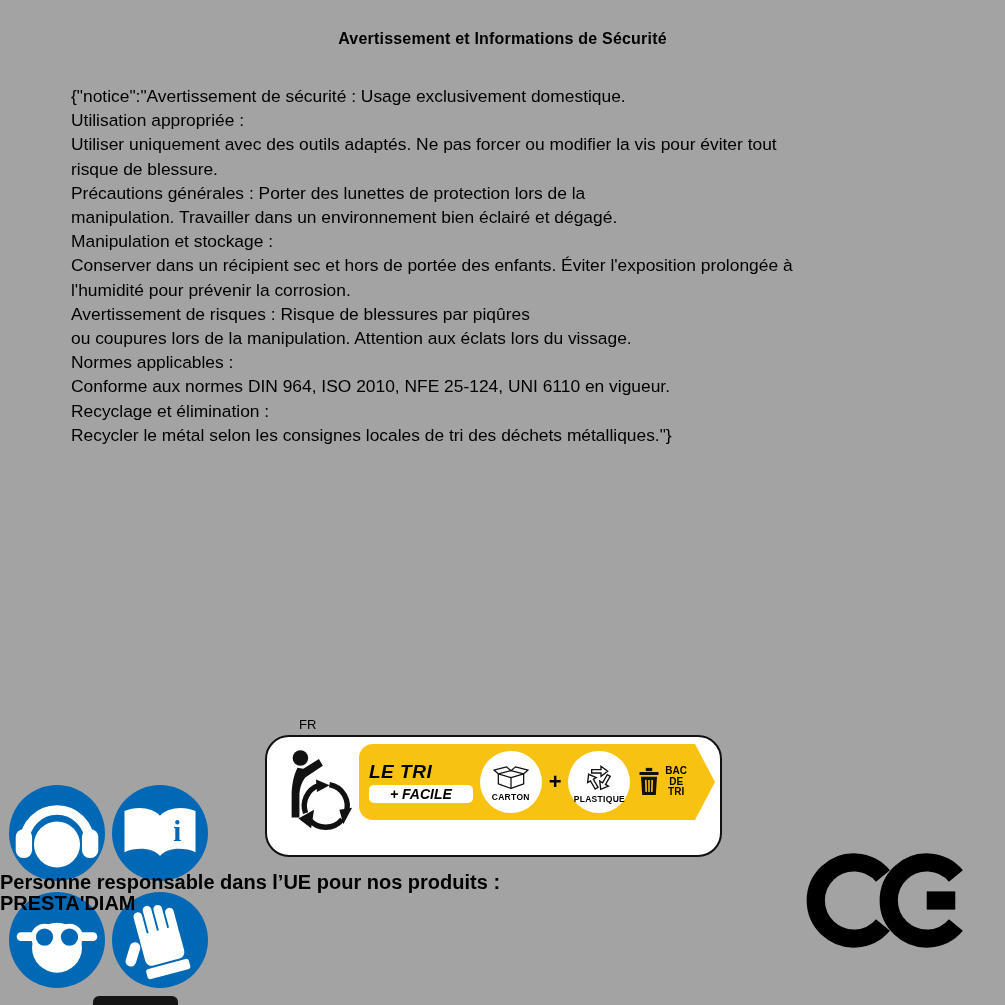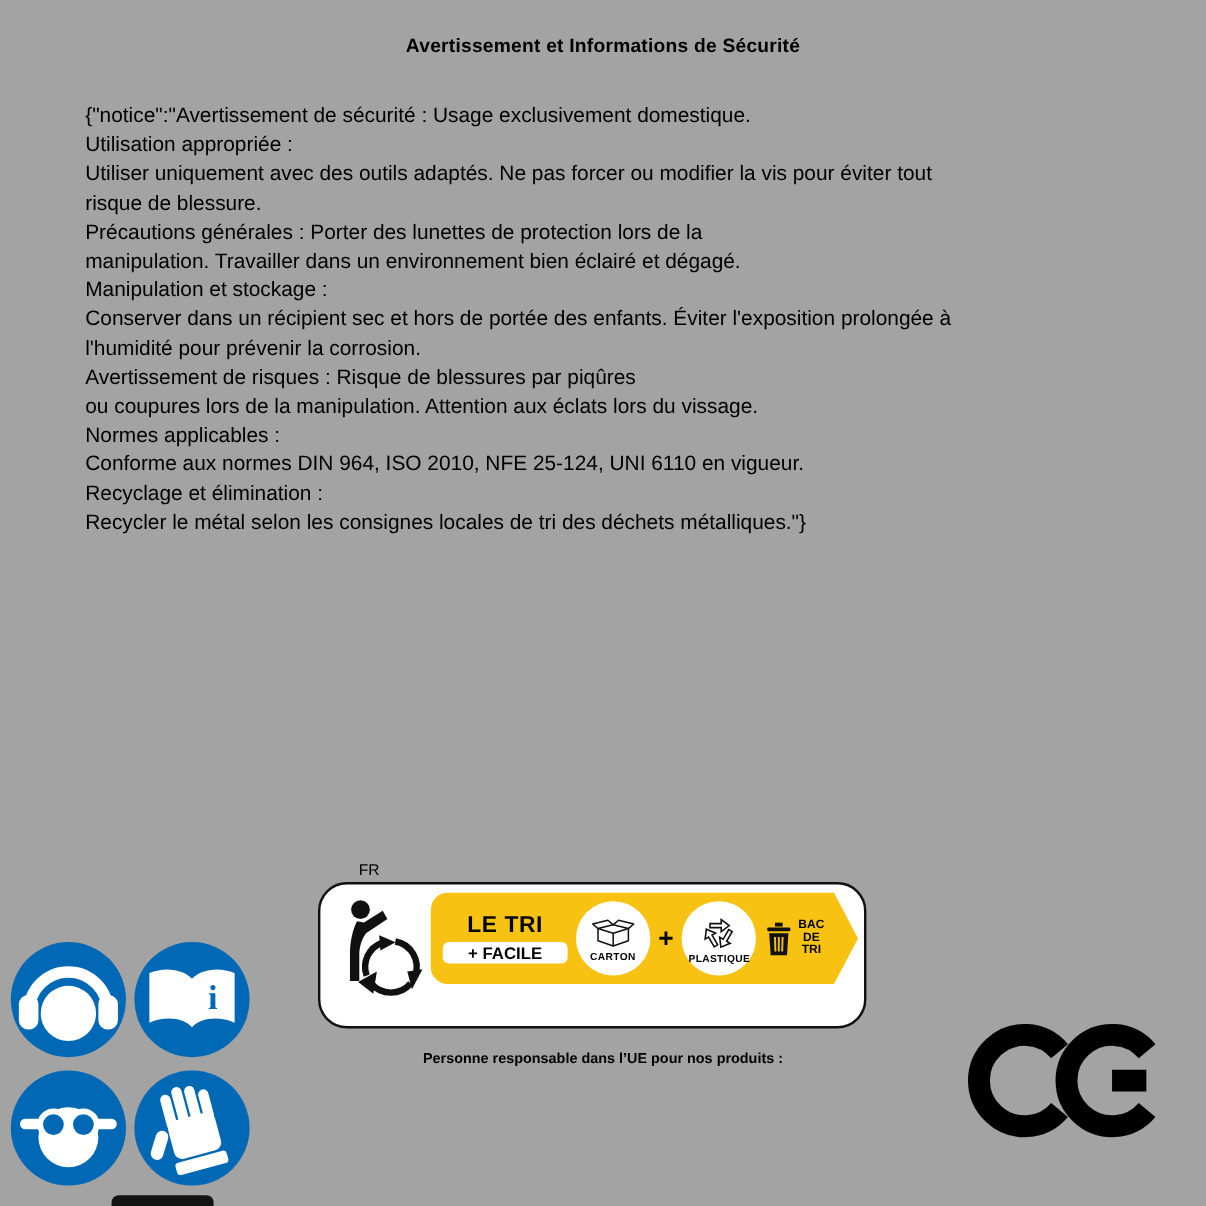--- a/index.html
+++ b/index.html
@@ -39,43 +39,43 @@
   .banner {
     position:absolute; left:92px; top:7px; width:336px; height:76px;
     background:var(--yellow); border-radius:14px 0 0 14px;
     display:flex; align-items:center; justify-content:space-between; padding:0 6px 0 10px;
   }
   .banner-point {
     position:absolute; left:428px; top:7px; width:0; height:0;
     border-top:38px solid transparent; border-bottom:38px solid transparent;
     border-left:20px solid var(--yellow);
   }
-  .letri { text-align:center; }
+  .letri { text-align:left;font-style:italic; }
   .letri-l1 { font-size:19px; font-weight:900; letter-spacing:.5px; }
   .letri-l2 { background:#fff; border-radius:5px; font-size:14px; font-weight:900;
               padding:1px 21px; margin-top:2px; display:inline-block; white-space:nowrap; }
   .mat { width:62px; height:62px; border-radius:50%; background:#fff;
          display:flex; flex-direction:column; align-items:center; justify-content:center; gap:1px; }
   .mat svg { display:block; }
   .mat-label { font-size:8.5px; font-weight:bold; letter-spacing:.3px; }
   .plus { font-size:22px; font-weight:900; }
-  .bac { display:flex; align-items:flex-end; gap:4px; padding-right:2px; }
+  .bac { display:flex; align-items:flex-start; gap:4px; padding-right:2px; }
   .bac svg { width:24px; height:31px; display:block; }
   .bac-text { font-size:10px; font-weight:900; line-height:10.5px; text-align:center; }
   .separez {
     position:absolute; left:92px; top:88px; width:356px; height:27px;
     background:var(--yellow); border-radius:4px 4px 18px 8px;
     display:flex; align-items:center; justify-content:flex-end; padding-right:14px;
     font-size:14.5px; font-style:italic; font-weight:bold; color:#3C3C3B;
   }
 
   
   .contact {
     position:absolute; left:0; top:872px; width:100%;
-    text-align:center; font-weight:bold; font-size:12px; line-height:21px;
+    font-weight:bold; font-size:20px; line-height:21px;
   }
 
   
   .ce { position:absolute; left:798px; top:845px; width:175px; height:111px; }
   .ce svg { width:100%; height:100%; display:block; }
 </style>
 </head>
 <body>
 
 <div class="page">
@@ -201,20 +201,21 @@
           <div>TRI</div>
         </div>
       </div>
     </div>
     <div class="banner-point"></div>
 
   </div>
 
   <div class="contact">
     <div>Personne responsable dans l’UE pour nos produits :</div>
+    <div>PRESTA'DIAM</div>
   </div>
 
   <div class="ce" aria-label="CE">
     <svg viewBox="0 0 220 140">
       <g fill="none" stroke="#000" stroke-width="23">
         <path d="M106.8 39.1 A48 48 0 1 0 106.8 100.9"></path>
         <path d="M198.8 39.1 A48 48 0 1 0 198.8 100.9"></path>
         <line x1="162" y1="70" x2="198" y2="70"></line>
       </g>
     </svg>

